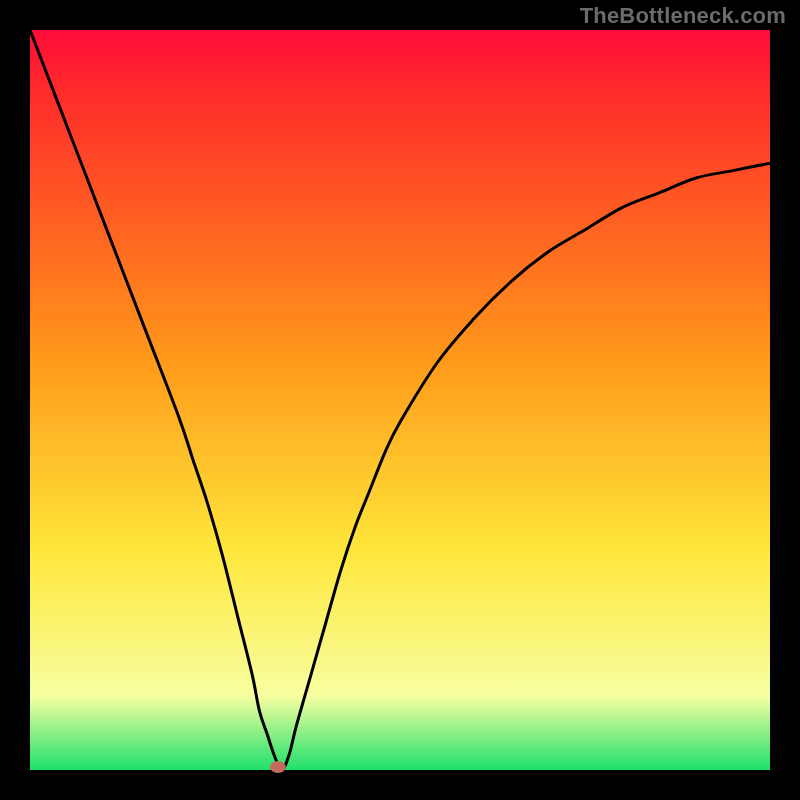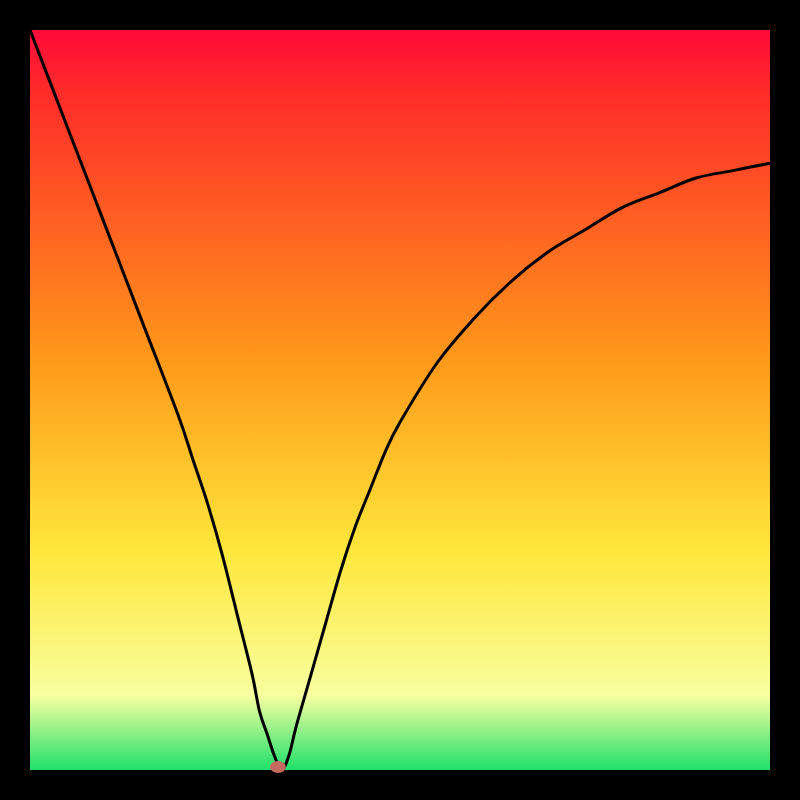--- a/index.html
+++ b/index.html
@@ -27,20 +27,21 @@
     letter-spacing: 0.2px;
   }
   svg {
     display: block;
   }
 </style>
 </head>
 <body>
 
 <div class="wrap">
+  <div class="watermark">TheBottleneck.com</div>
 
   <svg id="plot" width="800" height="800" viewBox="0 0 800 800">
     <defs>
       <linearGradient id="bg-grad" x1="0" y1="0" x2="0" y2="1">
         <stop id="g0" offset="0%" stop-color="#ff0b3a"></stop>
         <stop id="g1" offset="8%" stop-color="#ff2a2a"></stop>
         <stop id="g2" offset="45%" stop-color="#ff9a1a"></stop>
         <stop id="g3" offset="70%" stop-color="#ffe63a"></stop>
         <stop id="g4" offset="90%" stop-color="#f7ffa0"></stop>
         <stop id="g5" offset="100%" stop-color="#1fe06b"></stop>

